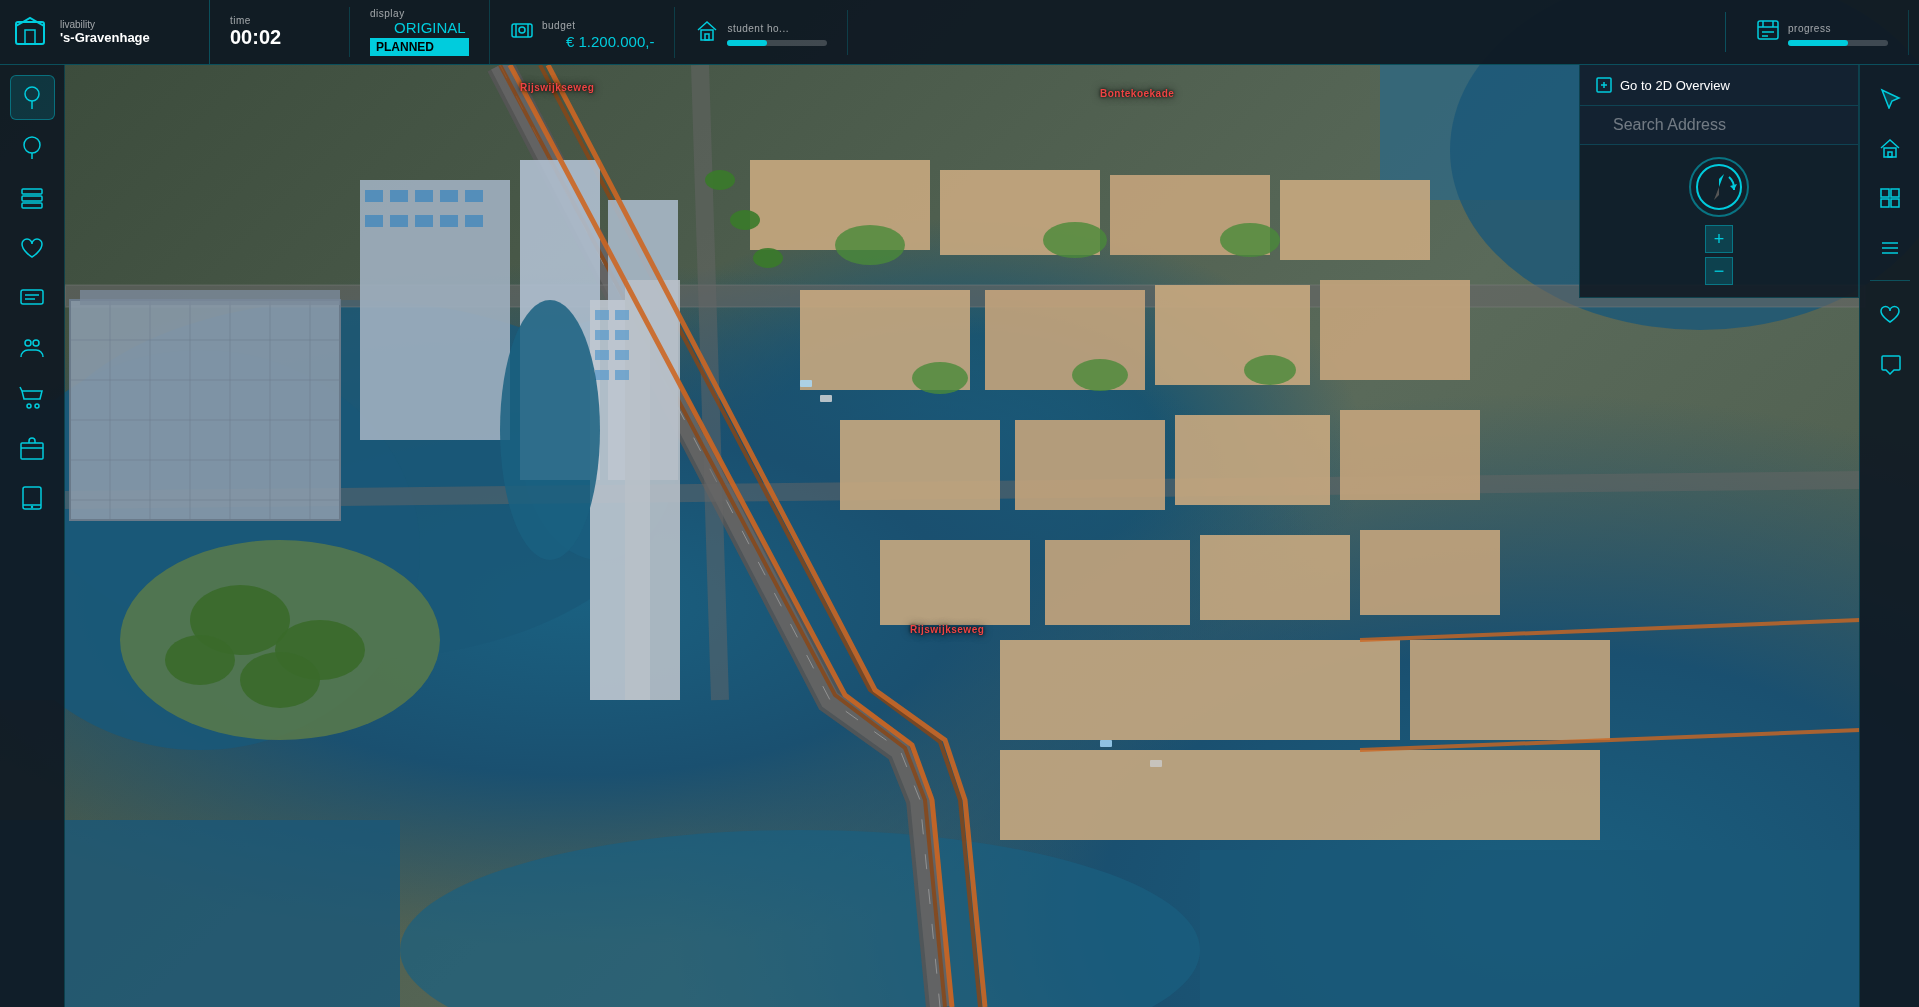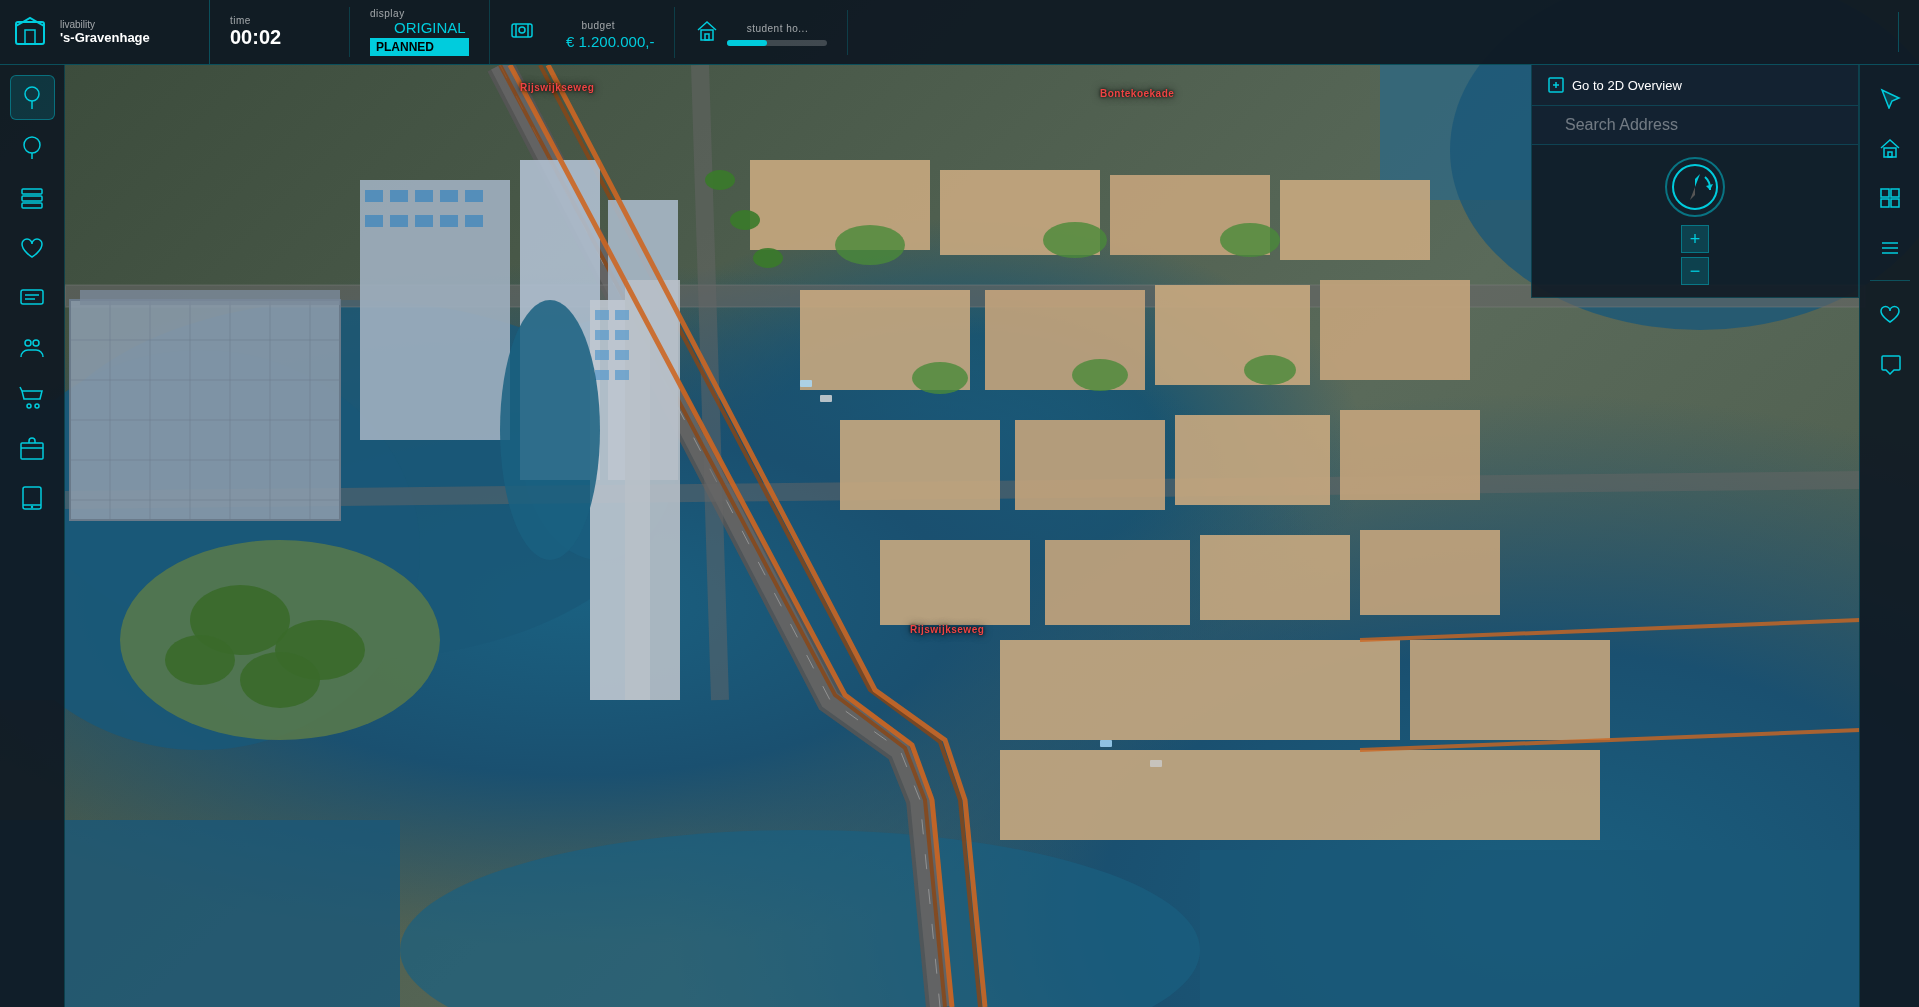--- a/index.html
+++ b/index.html
@@ -111,21 +111,20 @@
       color: #00ccdd;
       margin-right: 8px;
       font-size: 18px;
     }
 
     .header-section-with-icon {
       display: flex;
       align-items: center;
       padding: 8px 20px;
       border-right: 1px solid rgba(0, 200, 220, 0.2);
-      text-align: center;
     }
 
     .progress-bar-container {
       height: 6px;
       background: rgba(255,255,255,0.2);
       border-radius: 3px;
       width: 100px;
       margin-top: 4px;
     }
 
@@ -204,21 +203,21 @@
       border-radius: 6px;
       cursor: pointer;
       color: #00ccdd;
       font-size: 18px;
     }
 
     
     #top-right-panel {
       position: absolute;
       top: 65px; right: 60px;
-      width: 328px;
+      width: 280px;
       background: rgba(15, 25, 35, 0.9);
       border: 1px solid rgba(0, 200, 220, 0.2);
       border-top: none;
       z-index: 99;
     }
 
     .go-2d-btn {
       width: 100%;
       background: rgba(20, 35, 50, 0.95);
       border: none;
@@ -499,20 +498,38 @@
       <div class="progress-bar-container">
         <div class="progress-bar-fill" style="width: 40%;"></div>
       </div>
     </div>
   </div>
 
 
   <div class="header-separator"></div>
   <div class="header-divider"></div>
 
+  <div class="header-section-with-icon">
+    <span class="header-icon">
+      <svg width="24" height="24" viewBox="0 0 24 24" fill="none" stroke="#00ccdd" stroke-width="1.5">
+        <rect x="2" y="3" width="20" height="18" rx="2"></rect>
+        <line x1="2" y1="9" x2="22" y2="9"></line>
+        <line x1="7" y1="3" x2="7" y2="9"></line>
+        <line x1="17" y1="3" x2="17" y2="9"></line>
+        <line x1="6" y1="14" x2="18" y2="14"></line>
+        <line x1="6" y1="18" x2="12" y2="18"></line>
+      </svg>
+    </span>
+    <div>
+      <span class="header-section-label">progress</span>
+      <div class="progress-bar-container">
+        <div class="progress-bar-fill" style="width: 60%;"></div>
+      </div>
+    </div>
+  </div>
 
 </div>
 
 <div id="sidebar">
 
   <div class="sidebar-item active">
     <svg width="26" height="26" viewBox="0 0 26 26" fill="none" stroke="#00ccdd" stroke-width="1.5">
       <circle cx="13" cy="9" r="7"></circle>
       <line x1="13" y1="16" x2="13" y2="24"></line>
     </svg>

